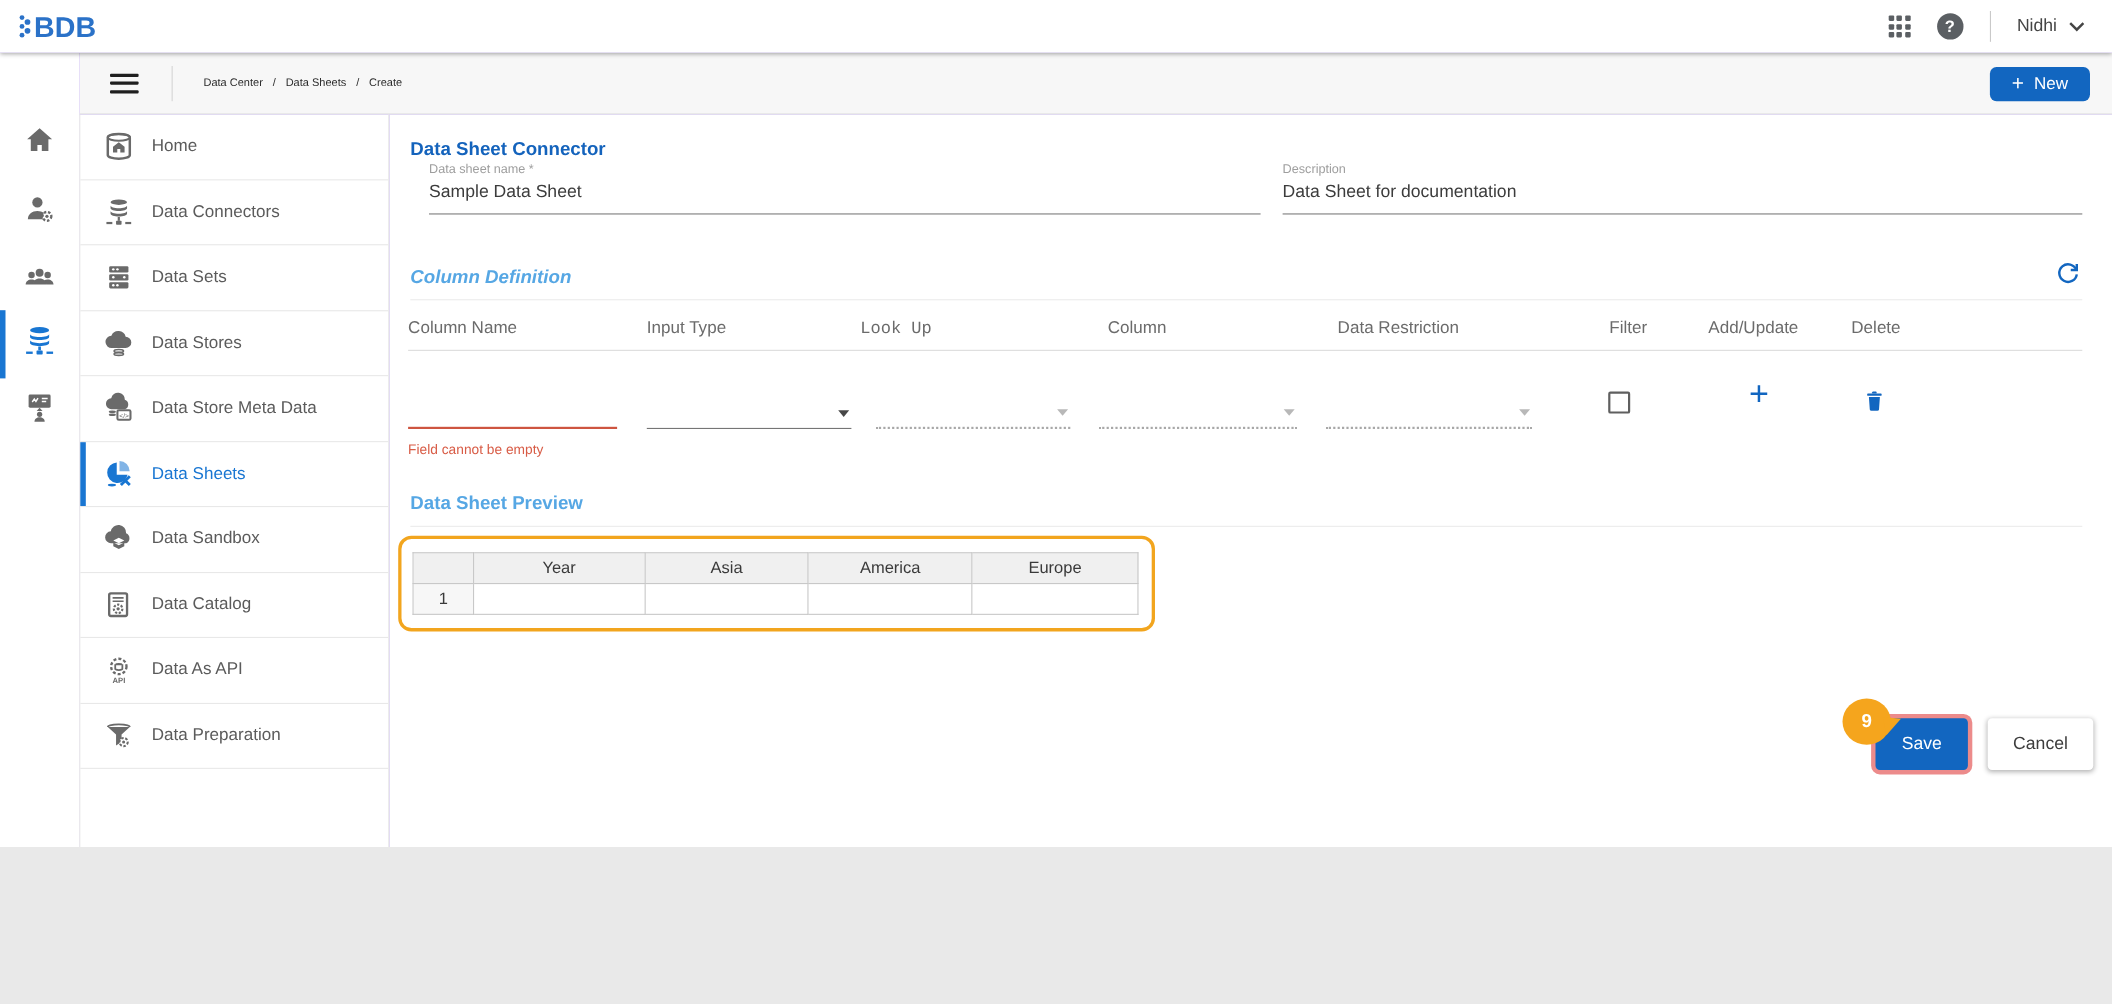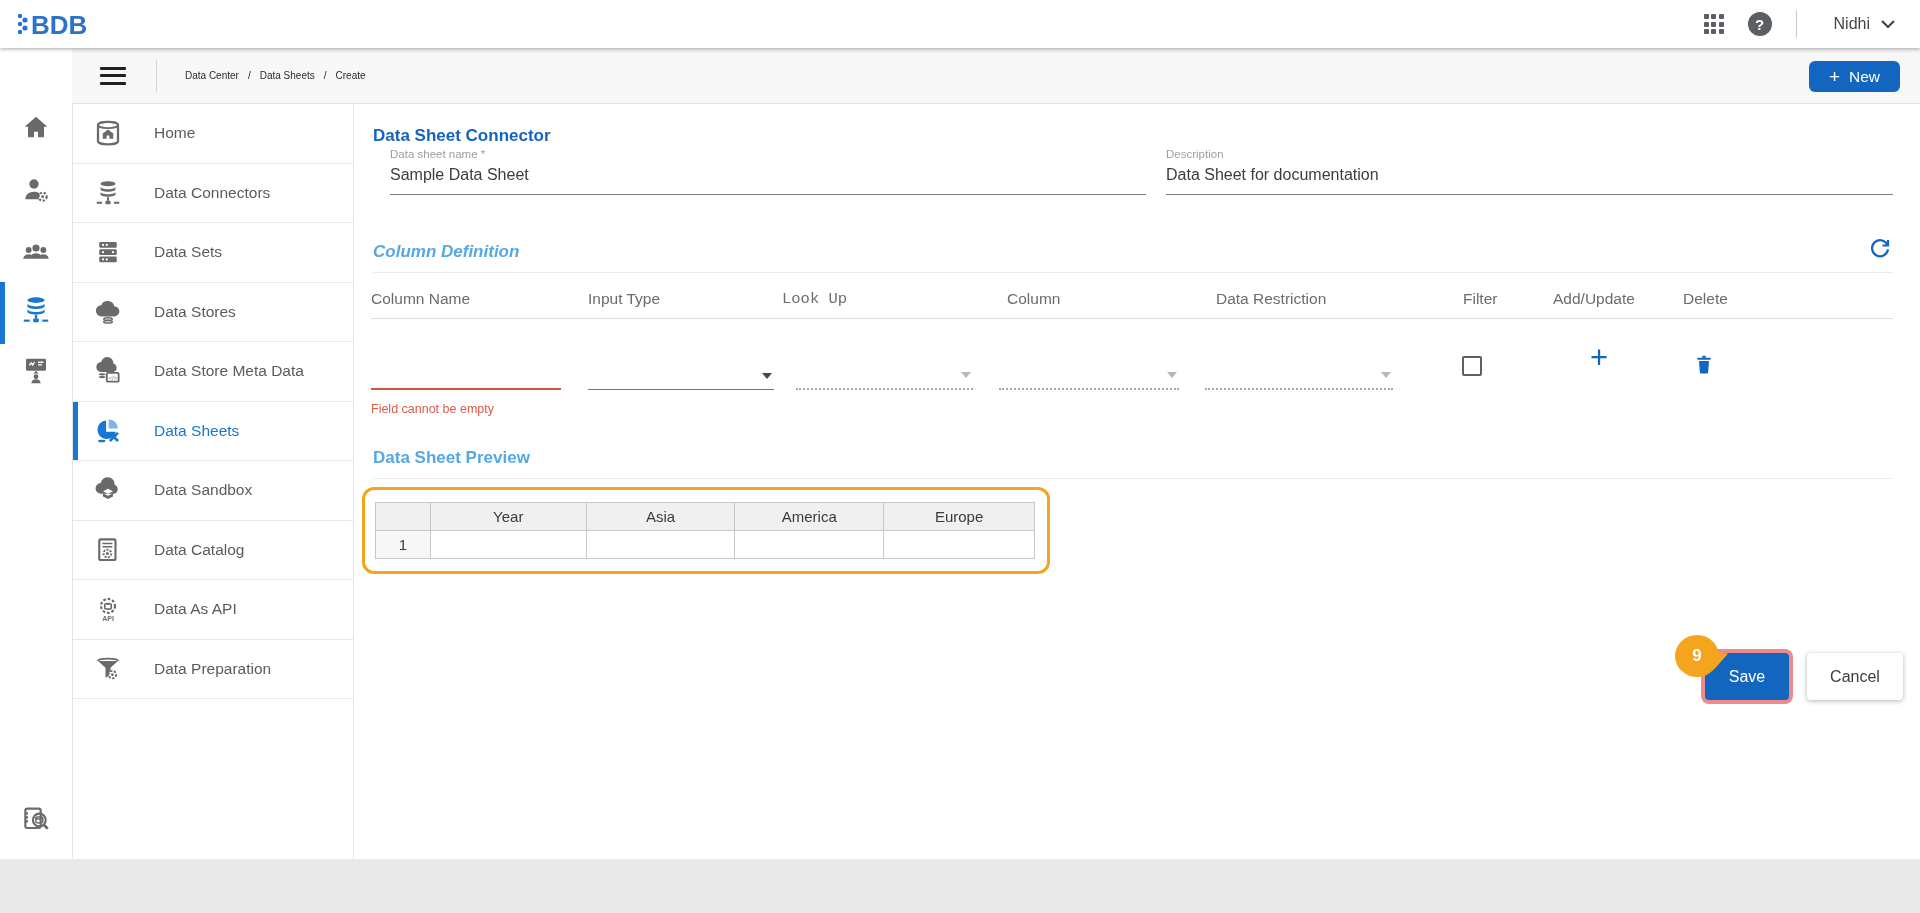--- a/index.html
+++ b/index.html
@@ -1,31 +1,31 @@
 <!DOCTYPE html>
 <html><head>
 <meta charset="utf-8">
 <style>
   * { margin:0; padding:0; box-sizing:border-box; }
   html,body { width:1920px; height:913px; }
   body { font-family:"Liberation Sans", sans-serif; background:#e9e9e9; }
-  .screen { position:relative; width:1920px; height:859px; background:#8b5cf6; overflow:hidden; }
+  .screen { position:relative; width:1920px; height:770px; background:#8b5cf6; overflow:hidden; }
 
   
   .topbar { position:absolute; left:0; top:0; width:1920px; height:48px; background:#fff;
             box-shadow:0 1px 4px rgba(0,0,0,.35); z-index:30; display:flex; align-items:center; }
   .logo { margin-left:14px; display:flex; align-items:center; }
   .topbar-right { position:absolute; right:24px; top:0; height:48px; display:flex; align-items:center; gap:24px; }
   .grid-icon { display:grid; grid-template-columns:repeat(3,5px); grid-template-rows:repeat(3,5px); gap:2.5px; cursor:pointer; }
   .grid-icon span { background:#5b5f63; border-radius:1px; }
   .help-icon { width:24px; height:24px; border-radius:50%; background:#5b5f63; color:#fff; font-size:15px; font-weight:bold;
                display:flex; align-items:center; justify-content:center; cursor:pointer; }
   .tb-divider { width:1px; height:28px; background:#c9c9c9; }
   .user-menu { display:flex; align-items:center; gap:10px; cursor:pointer; }
-  .user-name { font-size:16px; color:#454545;margin-left:13px; }
+  .user-name { font-size:16px; color:#454545; }
 
   
   .crumbbar { position:absolute; left:72px; top:48px; right:0; height:56px; background:#f7f7f7;
               border-bottom:1px solid #e3e3e3; z-index:10; display:flex; align-items:center; }
   .hamburger { margin-left:28px; width:26px; cursor:pointer; }
   .hamburger div { height:3px; background:#1f1f1f; margin:4.5px 0; border-radius:1px; }
   .cb-divider { width:1px; height:32px; background:#d4d4d4; margin-left:30px; }
   .crumbs { margin-left:28px; font-size:10px; color:#2b2b2b; display:flex; gap:9px; }
   .crumb { cursor:pointer; }
   .crumb-sep { color:#2b2b2b; }
@@ -38,21 +38,21 @@
   .rail-icon { position:absolute; left:50%; transform:translateX(-50%); width:32px; height:32px; cursor:pointer; }
   .rail-indicator { position:absolute; left:0; top:234px; width:5px; height:62px; background:#1976D2; }
   .bell-wrap { position:absolute; left:50%; transform:translateX(-50%); width:34px; height:36px; cursor:pointer; }
   .bell-badge { position:absolute; right:-8px; top:-10px; background:#5f5f5f; color:#fff; font-size:10.5px;
                 border-radius:9px; padding:2px 6px; }
 
   
   .menu { position:absolute; left:72px; top:104px; width:282px; bottom:0; background:#fff;
           border-left:1px solid #e4e4e4; border-right:1px solid #e4e4e4; z-index:9; }
   .menu-item { height:59.5px; border-bottom:1px solid #e8e8e8; display:flex; align-items:center;
-               padding-left:20px; gap:31px; font-size:15.5px; color:#5b5b5b; position:relative; cursor:pointer; }
+               padding-left:20px; gap:15px; font-size:15.5px; color:#5b5b5b; position:relative; cursor:pointer; }
   .menu-item svg { flex:0 0 30px; }
   .menu-item.active { color:#1976D2; }
   .menu-item.active::before { content:""; position:absolute; left:0; top:0; bottom:0; width:5px; background:#1976D2; }
 
   
   .main { position:absolute; left:354px; top:104px; right:0; bottom:0; background:#fff; }
   .sec-title { position:absolute; font-size:17px; font-weight:bold; }
   .t-dark { color:#1463BC; }
   .t-light { color:#56A7E4; }
   .field { position:absolute; border-bottom:1px solid #7d7d7d; padding-bottom:9px; }

